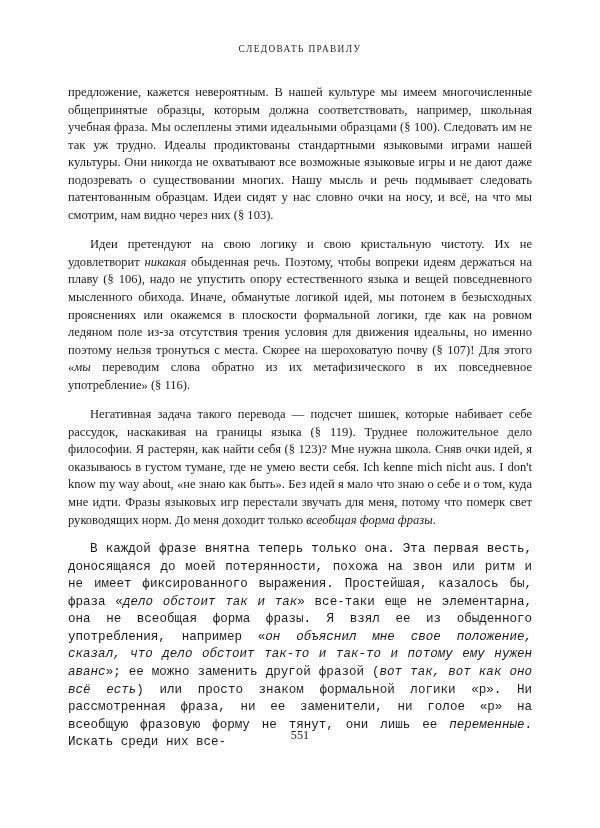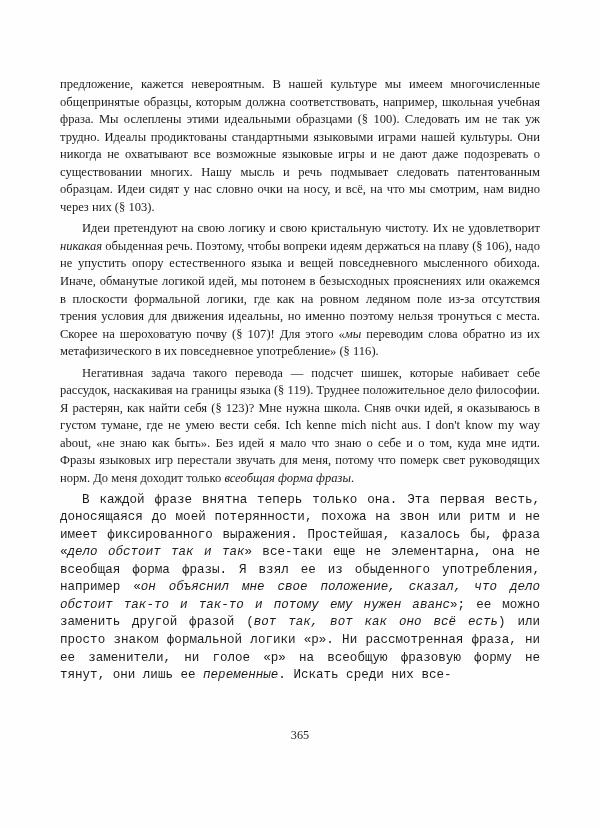--- a/index.html
+++ b/index.html
@@ -47,21 +47,21 @@
     width: 488px;
     text-align: justify;
     text-justify: inter-word;
     font-size: 12.55px;
     line-height: 17.55px;
     color: #1b1b1f;
     hyphens: manual;
   }
 
   .text-block p {
-    margin: 4px;
+    margin: 12px;
     text-indent: 22px;
     text-align: justify;
   }
 
   .text-block p.first {
     text-indent: 0;
   }
 
   .text-block p:last-child {
     text-align: justify;
@@ -82,23 +82,24 @@
     font-size: 12.2px;
     color: #232327;
     font-family: "Liberation Serif", "DejaVu Serif", serif;
   }
 </style>
 </head>
 <body>
 
 <div class="page">
 
+  <div class="running-head">СЛЕДОВАТЬ ПРАВИЛУ</div>
 
   <div class="text-block">
       <p class="first"><span>предложение, кажется невероятным. В нашей культуре мы имеем многочисленные общепринятые образцы, которым должна соответствовать, например, школьная учебная фраза. Мы ослеплены этими идеальными образцами (§ 100). Следовать им не так уж трудно. Идеалы продиктованы стандартными языковыми играми нашей культуры. Они никогда не охватывают все возможные языковые игры и не дают даже подозревать о существовании многих. Нашу мысль и речь подмывает следовать патентованным образцам. Идеи сидят у нас словно очки на носу, и всё, на что мы смотрим, нам видно через них (§ 103).</span></p>
       <p><span>Идеи претендуют на свою логику и свою кристальную чистоту. Их не удовлетворит </span><em>никакая</em><span> обыденная речь. Поэтому, чтобы вопреки идеям держаться на плаву (§ 106), надо не упустить опору естественного языка и вещей повседневного мысленного обихода. Иначе, обманутые логикой идей, мы потонем в безысходных прояснениях или окажемся в плоскости формальной логики, где как на ровном ледяном поле из-за отсутствия трения условия для движения идеальны, но именно поэтому нельзя тронуться с места. Скорее на шероховатую почву (§ 107)! Для этого «</span><em>мы</em><span> переводим слова обратно из их метафизического в их повседневное употребление» (§ 116).</span></p>
       <p><span>Негативная задача такого перевода — подсчет шишек, которые набивает себе рассудок, наскакивая на границы языка (§ 119). Труднее положительное дело философии. Я растерян, как найти себя (§ 123)? Мне нужна школа. Сняв очки идей, я оказываюсь в густом тумане, где не умею вести себя. Ich kenne mich nicht aus. I don't know my way about, «не знаю как быть». Без идей я мало что знаю о себе и о том, куда мне идти. Фразы языковых игр перестали звучать для меня, потому что померк свет руководящих норм. До меня доходит только </span><em>всеобщая форма фразы</em><span>.</span></p>
       <p><span>В каждой фразе внятна теперь только она. Эта первая весть, доносящаяся до моей потерянности, похожа на звон или ритм и не имеет фиксированного выражения. Простейшая, казалось бы, фраза «</span><em>дело обстоит так и так</em><span>» все-таки еще не элементарна, она не всеобщая форма фразы. Я взял ее из обыденного употребления, например «</span><em>он объяснил мне свое положение, сказал, что дело обстоит так-то и так-то и потому ему нужен аванс</em><span>»; ее можно заменить другой фразой (</span><em>вот так, вот как оно всё есть</em><span>) или просто знаком формальной логики «p». Ни рассмотренная фраза, ни ее заменители, ни голое «p» на всеобщую фразовую форму не тянут, они лишь ее </span><em>переменные</em><span>. Искать среди них все-</span></p>
     </div>
 
-  <div class="folio">365</div>
+  <div class="folio">551</div>
 
 </div>
 
 </body></html>

